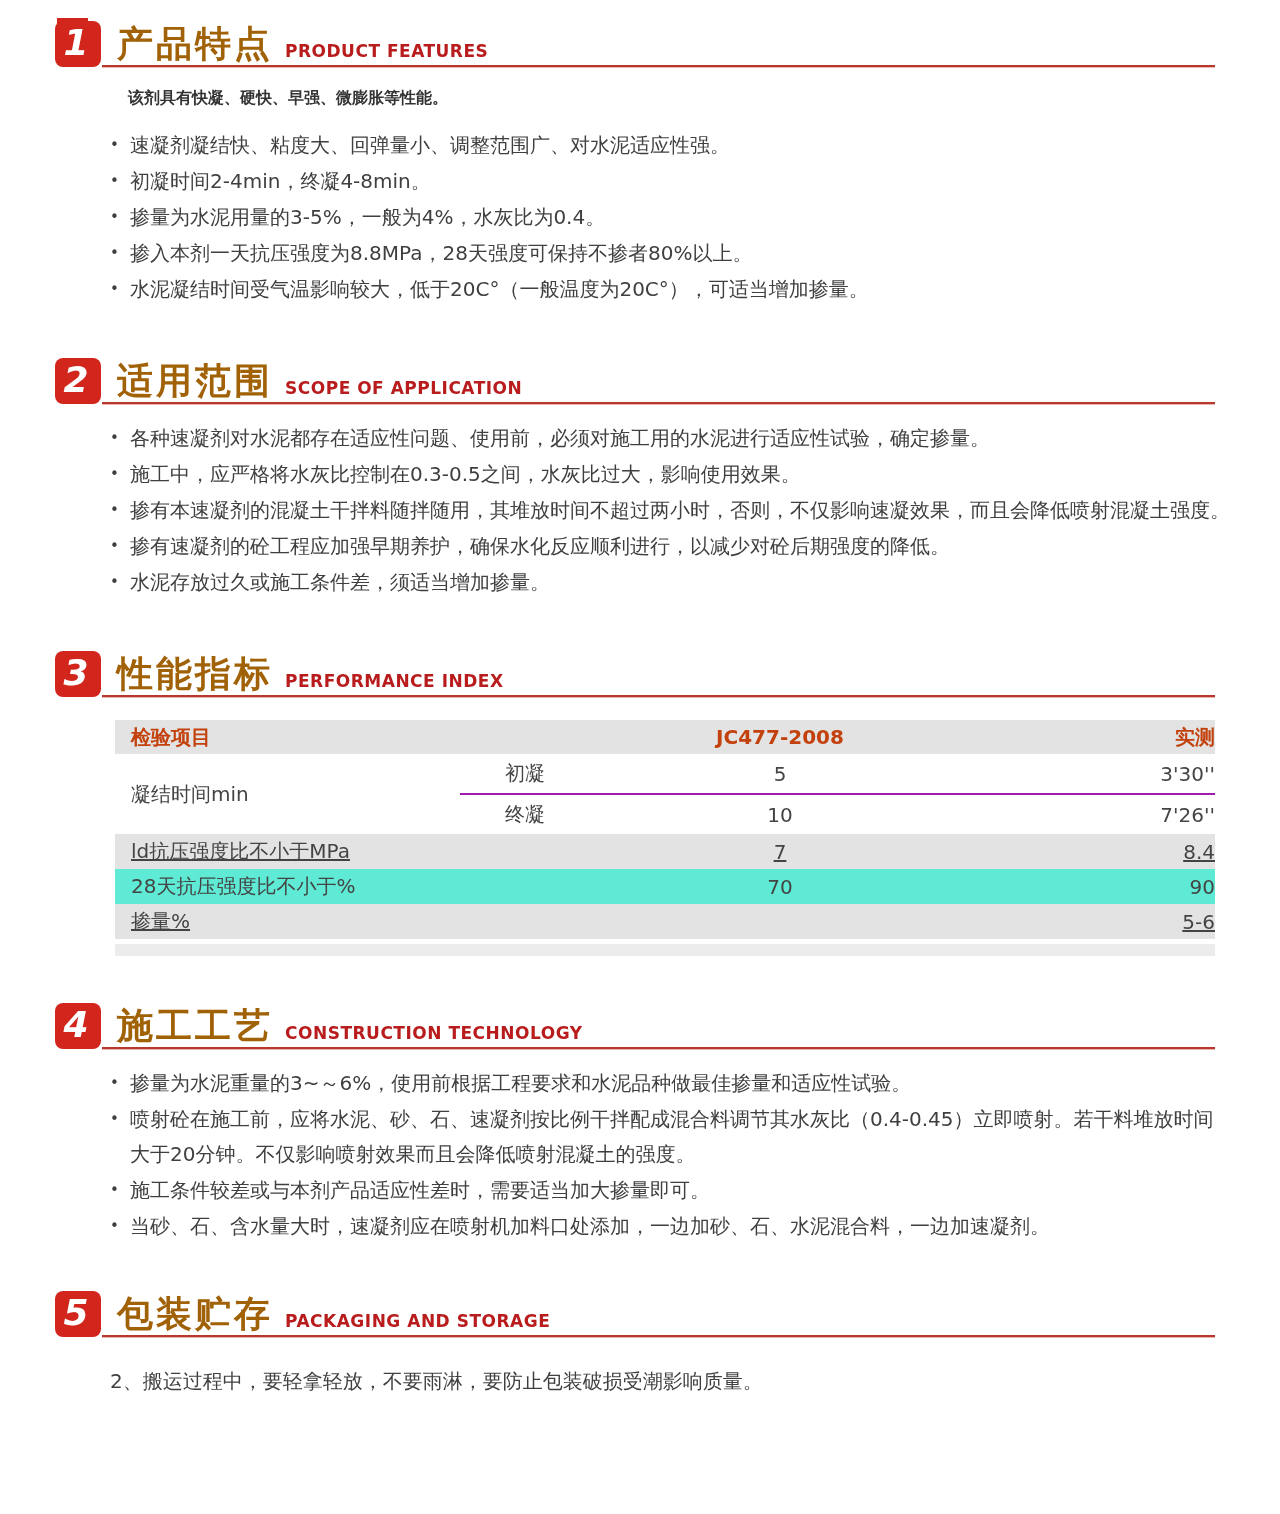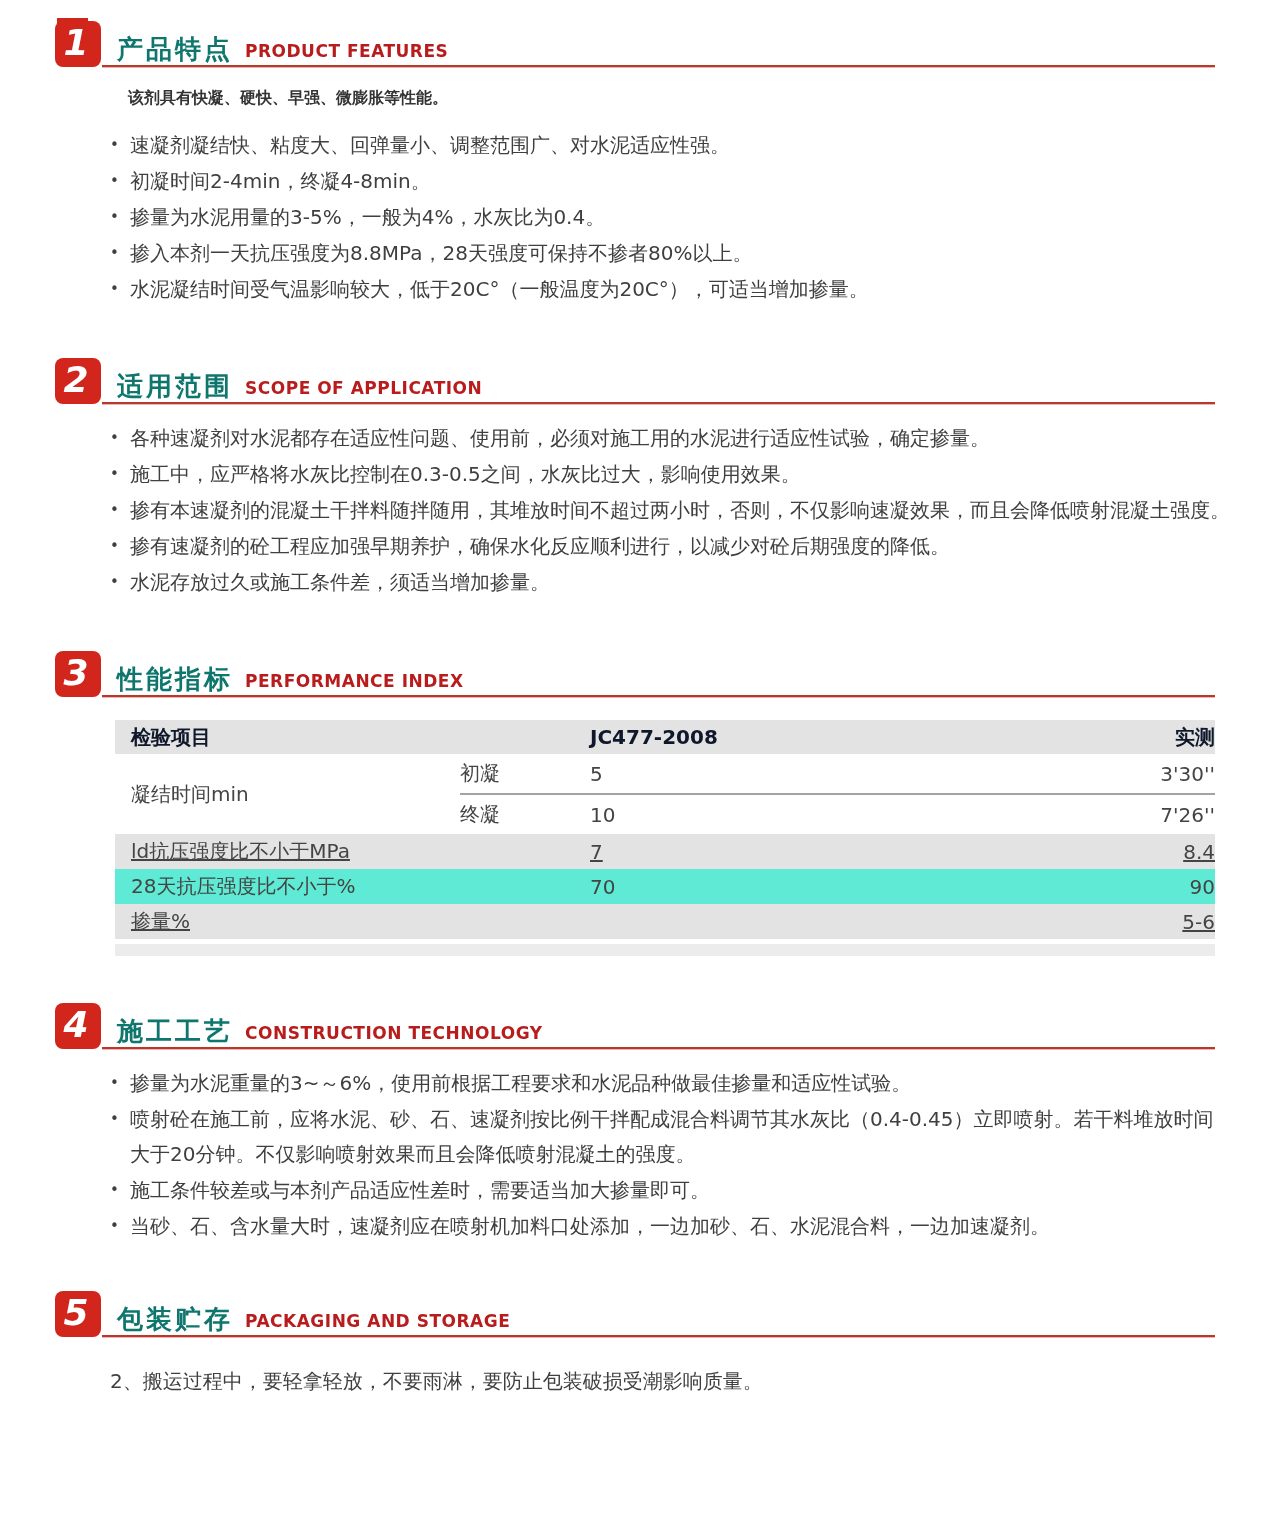--- a/index.html
+++ b/index.html
@@ -33,21 +33,21 @@
     width: 46px; height: 46px; flex: 0 0 46px;
     background: #d2261d; border-radius: 8px;
     display: flex; align-items: center; justify-content: center;
     margin-bottom: 1px;
   }
   .badge span {
     color: #ffffff; font-size: 36px; font-weight: 700; font-style: italic;
     line-height: 1; padding-right: 4px; padding-bottom: 2px;
   }
   .title-cn {
-    color: #0f766e; font-size: 26px; font-weight: 700;
+    color: #a16207; font-size: 36px; font-weight: 700;
     letter-spacing: 3px; line-height: 1; margin: 0 0 6px 16px;
   }
   .title-en {
     color: #b91c1c; font-size: 17px; font-weight: 600;
     letter-spacing: 0.5px; line-height: 1; margin: 0 0 8px 12px;
   }
 
   
   .intro {
     margin: 16px 0 10px 128px;
@@ -69,28 +69,28 @@
   #sec2 { margin-top: 48px; }
   #sec3 { margin-top: 48px; }
   #sec4 { margin-top: 44px; }
   #sec5 { margin-top: 44px; }
 
   
   .perf-table-wrap { margin: 22px 0 0 115px; width: 1100px; }
   table.perf { width: 100%; border-collapse: collapse; table-layout: fixed; font-size: 20px; color: #444444; }
   table.perf td { vertical-align: middle; }
   col.c1 { width: 345px; } col.c2 { width: 130px; } col.c3 { width: 380px; } col.c4 { width: 245px; }
-  tr.head td { background: #e3e3e3; height: 34px; font-weight: 600; color: #0f172a; }
+  tr.head td { background: #e3e3e3; height: 34px; font-weight: 600; color: #c2410c; }
   tr.sub td { height: 40px; background: #ffffff; }
   tr.rowa td { background: #e3e3e3; height: 35px; text-decoration: underline; }
   tr.rowb td { background: #5eead4; height: 35px; }
   td.first { padding-left: 16px; text-align: left; }
-  td.ctr { }
+  td.ctr { text-align: center; }
   td.lft { text-align: right; padding-left: 28px; }
-  td.bline { border-bottom: 2px solid #a3a3a3; }
+  td.bline { border-bottom: 2px solid #a21caf; }
   .table-footer-strip { margin-top: 5px; height: 12px; background: #ececec; width: 1100px; }
 </style>
 </head>
 <body>
 
 <div class="page">
 
   <div class="artifact-top"></div>
   <div class="artifact-mid"></div>
 

